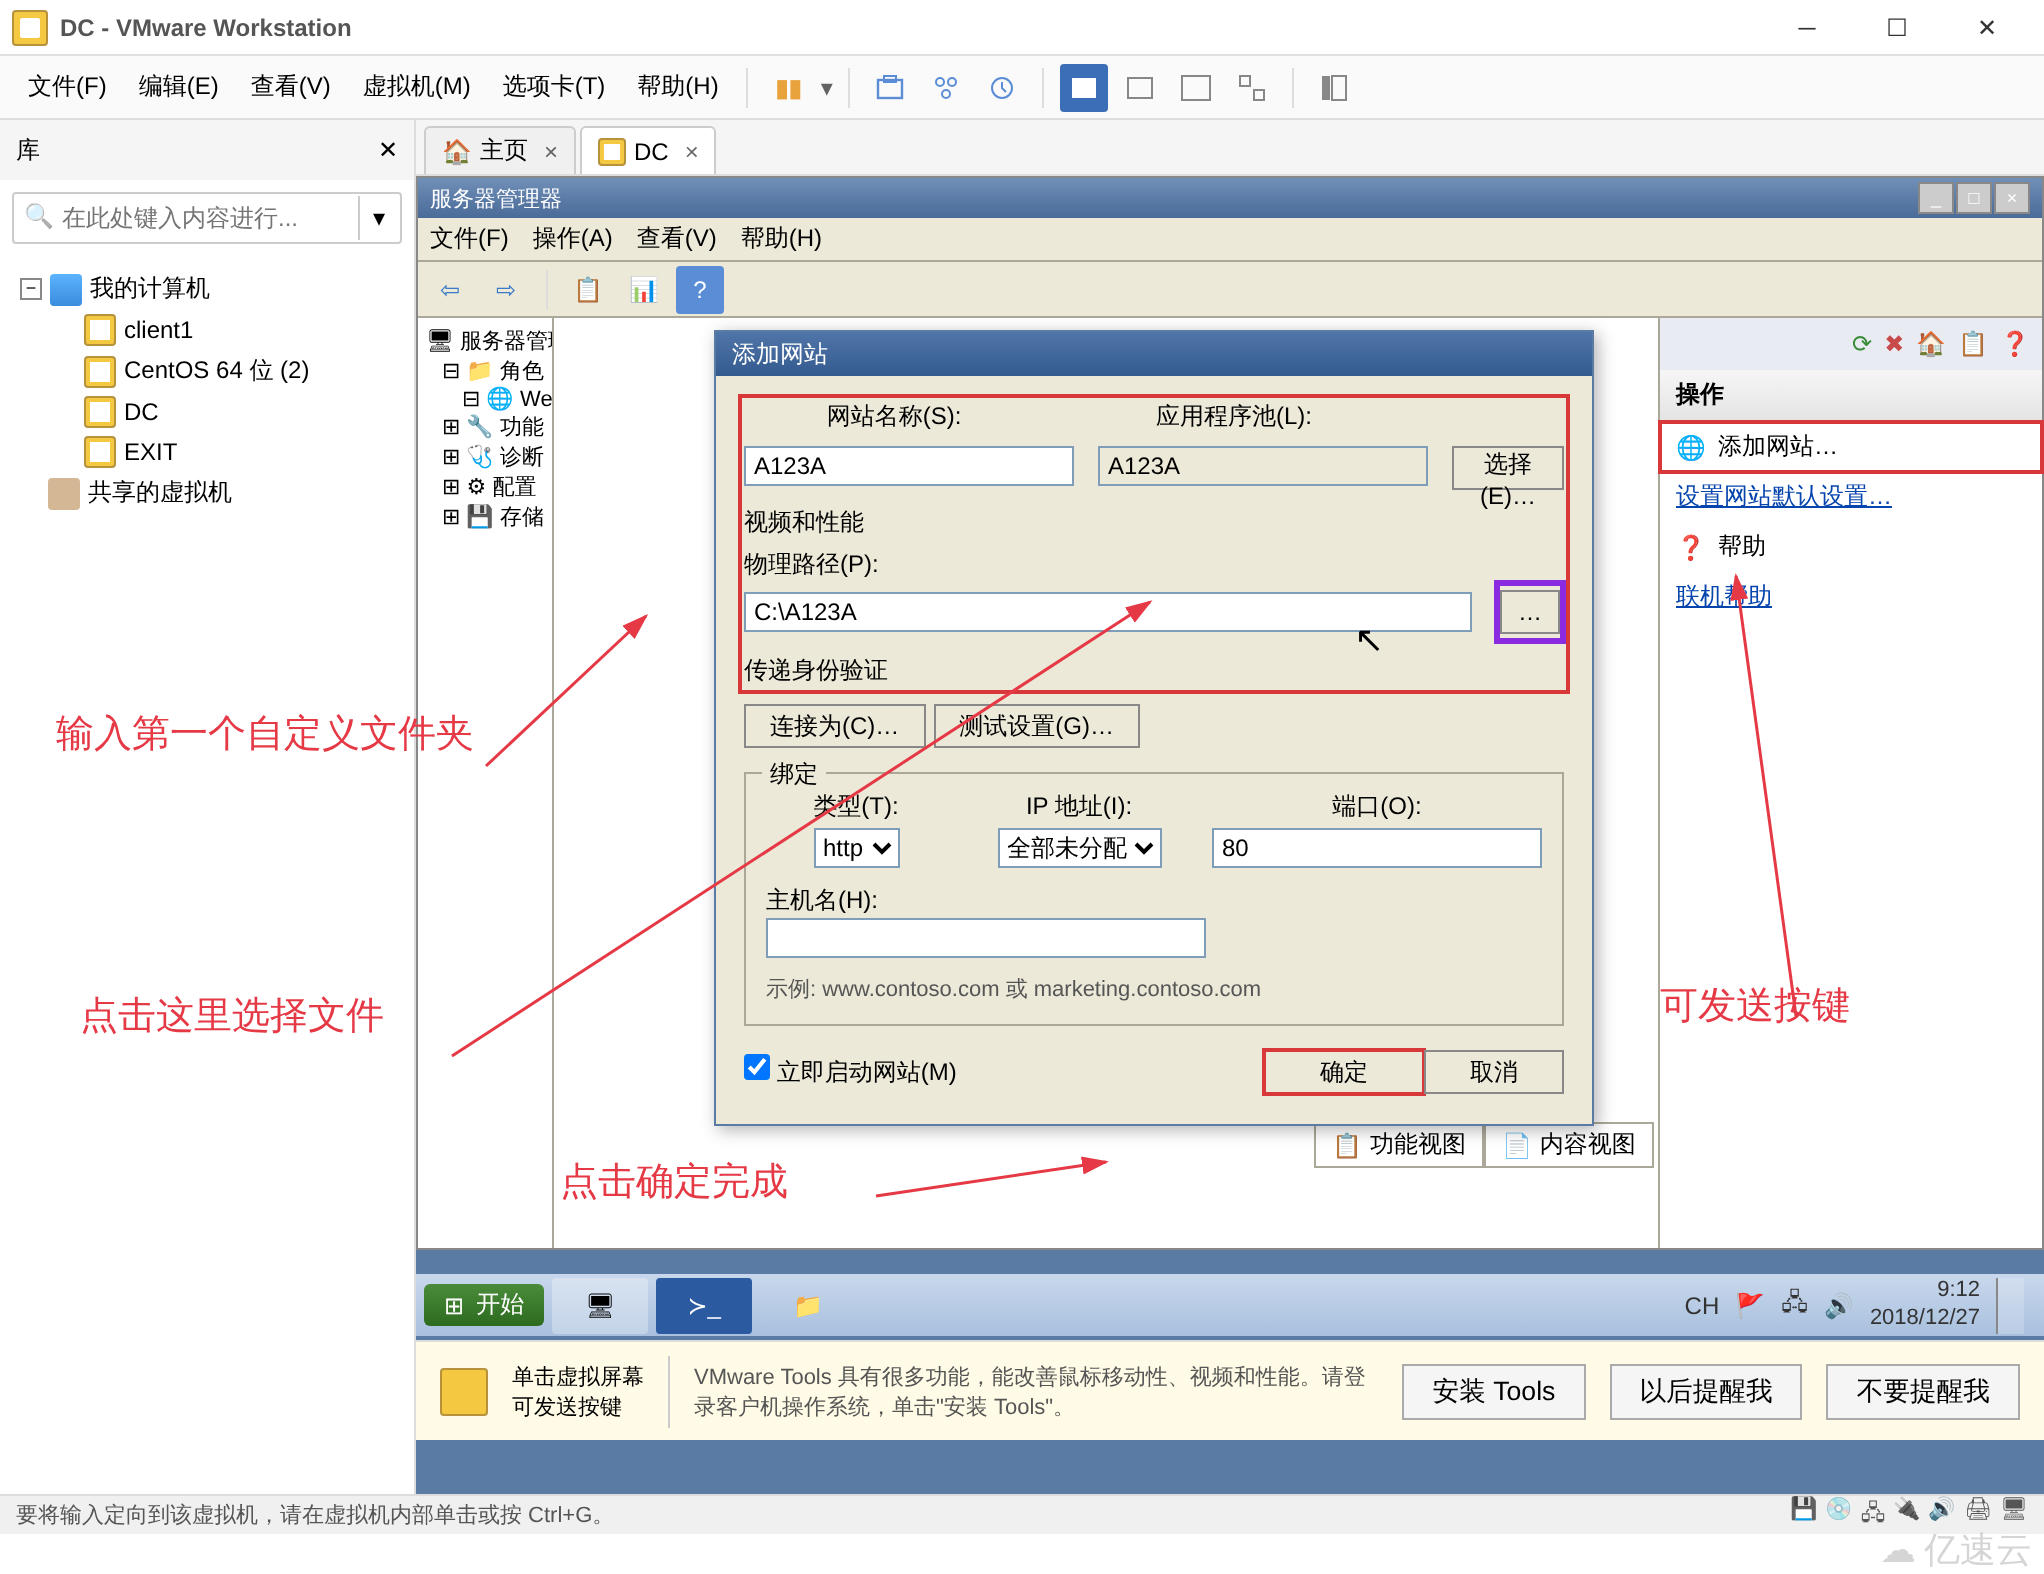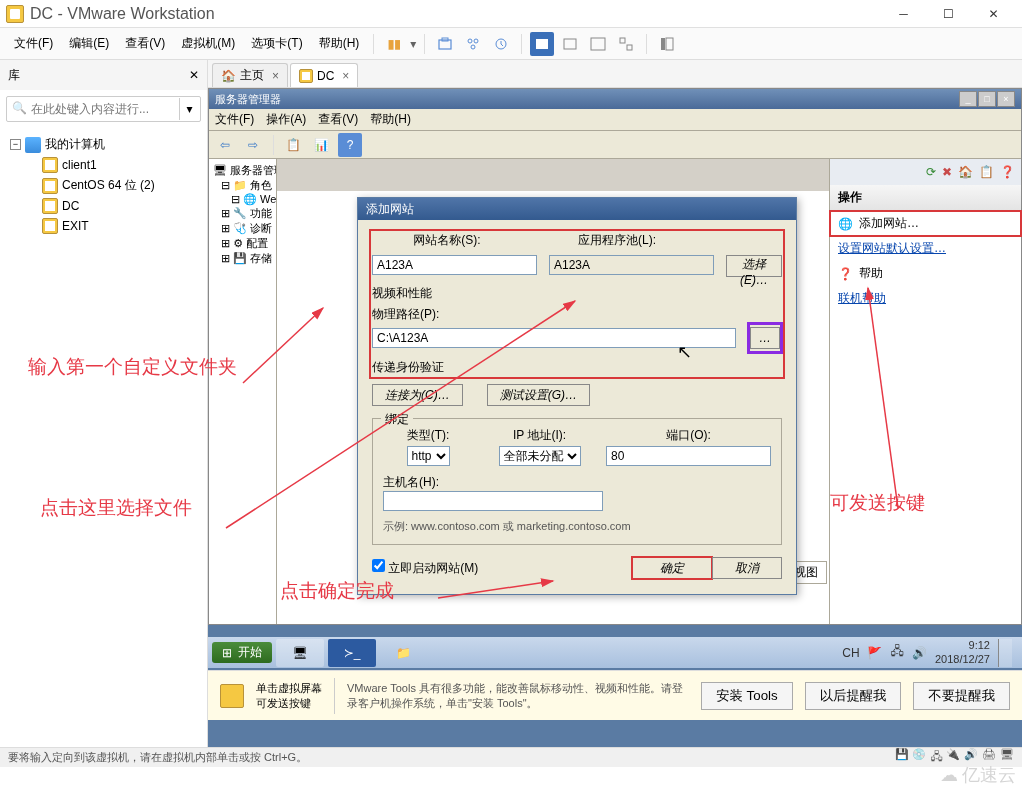--- a/index.html
+++ b/index.html
@@ -2,21 +2,21 @@
 <html><head>
 <meta charset="utf-8">
 <style>
 * { box-sizing: border-box; margin: 0; padding: 0; font-family: "Microsoft YaHei", "Segoe UI", Tahoma, sans-serif; }
 body { background: #fff; width: 1022px; height: 787px; font-size: 12px; overflow: hidden; position: relative; }
 
 
 .titlebar { height: 28px; background: #fff; border-bottom: 1px solid #e0e0e0; display: flex; align-items: center; padding: 0 6px; }
 .titlebar .app-icon { width: 18px; height: 18px; background: #f5c842; border: 1px solid #b8923a; border-radius: 2px; position: relative; margin-right: 6px; }
 .titlebar .app-icon::after { content: ""; position: absolute; inset: 3px; background: #fff; border-radius: 1px; }
-.titlebar .title-text { color: #555; font-size: 16px; flex: 1; }
+.titlebar .title-text { color: #555; font-size: 12px; flex: 1; font-weight: bold; }
 .titlebar .win-controls { display: flex; gap: 0; }
 .titlebar .win-btn { width: 45px; height: 28px; display: flex; align-items: center; justify-content: center; color: #333; cursor: pointer; }
 
 
 .menubar { height: 32px; background: #fafafa; border-bottom: 1px solid #ddd; display: flex; align-items: center; padding: 0 8px; gap: 4px; }
 .menu-item { padding: 4px 6px; cursor: pointer; }
 .menu-sep { width: 1px; height: 20px; background: #ddd; margin: 0 4px; }
 .toolbar-btn { width: 24px; height: 24px; display: flex; align-items: center; justify-content: center; cursor: pointer; border-radius: 2px; }
 .toolbar-btn svg { width: 16px; height: 16px; }
 
@@ -52,36 +52,36 @@
 
 .guest-container { flex: 1; background: #5a7ba3; padding: 0; position: relative; }
 .server-manager { position: absolute; left: 0; top: 0; right: 0; bottom: 135px; background: #d4d0c8; border: 1px solid #888; }
 .sm-title { height: 20px; background: linear-gradient(#7090b8, #4a6a98); color: #fff; display: flex; align-items: center; padding: 0 6px; font-size: 11px; }
 .sm-win-btns { margin-left: auto; display: flex; gap: 1px; }
 .sm-win-btn { width: 18px; height: 16px; background: #ccc; border: 1px solid #888; cursor: pointer; font-size: 9px; display: flex; align-items: center; justify-content: center; }
 .sm-menu { height: 22px; display: flex; align-items: center; padding: 0 6px; gap: 12px; background: #ece9d8; border-bottom: 1px solid #aca899; }
 .sm-toolbar { height: 28px; display: flex; align-items: center; padding: 0 4px; gap: 4px; background: #ece9d8; border-bottom: 1px solid #aca899; }
 .sm-body { display: flex; position: absolute; top: 70px; bottom: 0; left: 0; right: 0; }
 .sm-tree-pane { width: 68px; border-right: 1px solid #aca899; background: #fff; padding: 4px; overflow: hidden; }
-.sm-content-pane { flex: 1; background: #fff; position: relative; margin-top: 32px; }
+.sm-content-pane { flex: 1; background: #fff; position: relative; }
 .sm-actions-pane { width: 192px; border-left: 1px solid #aca899; background: #fff; }
 .sm-ah { background: linear-gradient(#f6f6f6, #e4e4e4); border-bottom: 1px solid #ccc; padding: 4px 8px; font-weight: bold; }
 .action-item { padding: 4px 8px; display: flex; align-items: center; gap: 6px; cursor: pointer; }
 .action-item.hl { outline: 2px solid #d8383a; outline-offset: -1px; }
 .action-link { color: #0645ad; cursor: pointer; text-decoration: underline; }
 
 
 .dialog { position: absolute; left: 80px; top: 6px; width: 440px; height: 398px; background: #ece9d8; border: 1px solid #5a7ba3; box-shadow: 2px 2px 8px rgba(0,0,0,0.3); z-index: 10; }
 .dlg-title { height: 22px; background: linear-gradient(#5075a8, #335a8f); color: #fff; display: flex; align-items: center; padding: 0 8px; font-size: 12px; }
 .dlg-body { padding: 12px 14px; position: relative; }
 .dlg-row { display: flex; gap: 12px; margin-bottom: 6px; }
 .dlg-col { flex: 1; display: flex; flex-direction: column; gap: 2px; align-items: center; }
 .dlg-label { font-size: 12px; }
 .dlg-input { height: 20px; border: 1px solid #7f9db9; padding: 0 4px; font-size: 12px; background: #fff; }
-.dlg-btn { height: 22px; padding: 0 12px; border: 1px solid #888; background: #ece9d8; cursor: pointer; font-size: 12px; font-style: italic; }
+.dlg-btn { height: 22px; padding: 0 12px; border: 1px solid #888; background: #ece9d8; cursor: pointer; font-size: 12px; }
 .group-box { border: 1px solid #aca899; padding: 8px 10px 10px; margin-top: 8px; position: relative; }
 .group-title { position: absolute; top: -8px; left: 8px; background: #ece9d8; padding: 0 4px; }
 .dlg-buttons { position: absolute; bottom: 10px; right: 14px; display: flex; }
 .dlg-select { height: 20px; border: 1px solid #7f9db9; background: #fff; font-size: 12px; }
 
 
 .hl-red { outline: 2px solid #d8383a; outline-offset: -1px; }
 .hl-purple { outline: 3px solid #8a2be2; outline-offset: -2px; }
 
 
@@ -213,20 +213,24 @@
           <span>CentOS 64 位 (2)</span>
         </div>
       <div class="tree-item l2">
           <span class="tree-icon vm-icon"></span>
           <span>DC</span>
         </div>
       <div class="tree-item l2">
           <span class="tree-icon vm-icon"></span>
           <span>EXIT</span>
         </div>
+      <div class="tree-item l3">
+        <span class="tree-icon shared-icon"></span>
+        <span>共享的虚拟机</span>
+      </div>
     </div>
   </div>
 
   <div class="vm-pane">
     <div class="vm-tabs">
       <div class="vm-tab">
         <span>🏠</span>
         <span>主页</span>
         <span class="close-x">×</span>
       </div>
@@ -303,21 +307,21 @@
                   <div class="dlg-label" style="margin-top:4px">物理路径(P):</div>
                   <div class="dlg-row" style="align-items:center">
                     <input class="dlg-input" style="flex: 1 1 0%;" value="C:\A123A">
                     <div class="hl-purple" style="padding:4px 2px;display:flex">
                       <button class="dlg-btn" style="width:30px;padding:0">…</button>
                     </div>
                   </div>
                   <div class="dlg-label" style="margin-top:4px">传递身份验证</div>
                 </div>
                 </div>
-                <div class="dlg-row" style="margin-top:8px;gap:24px">
+                <div class="dlg-row" style="margin-top:8px;gap:4px">
                   <button class="dlg-btn">连接为(C)…</button>
                   <button class="dlg-btn">测试设置(G)…</button>
                 </div>
 
                 <div class="group-box" style="margin-top:12px">
                   <span class="group-title">绑定</span>
                   <div class="dlg-row">
                     <div class="dlg-col" style="flex:0 0 90px">
                       <span class="dlg-label">类型(T):</span>
                       <select class="dlg-select"><option>http</option></select>

